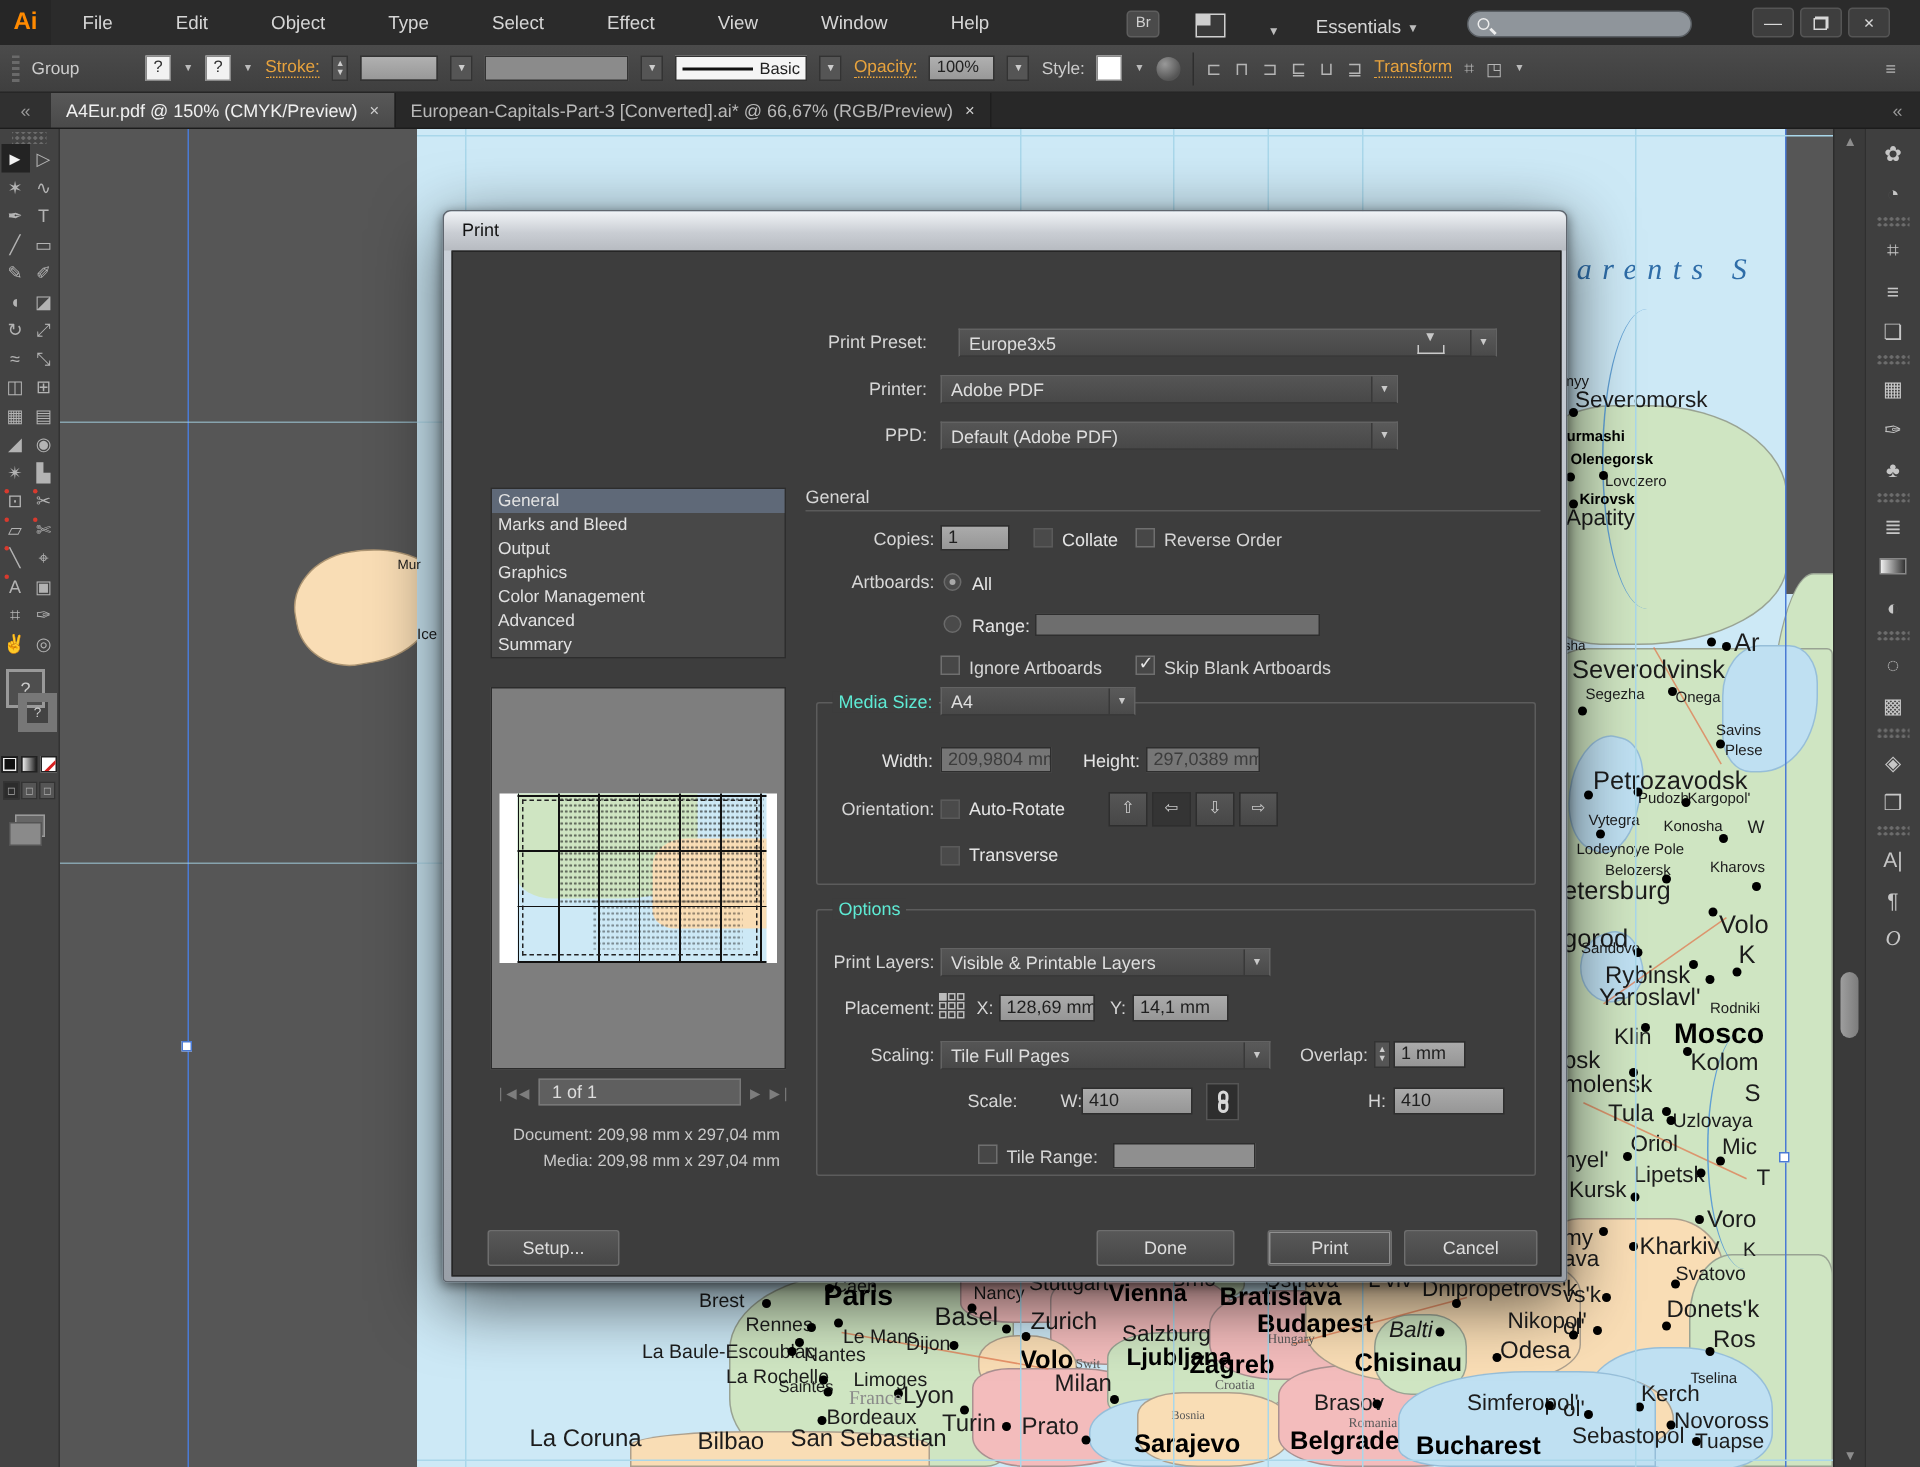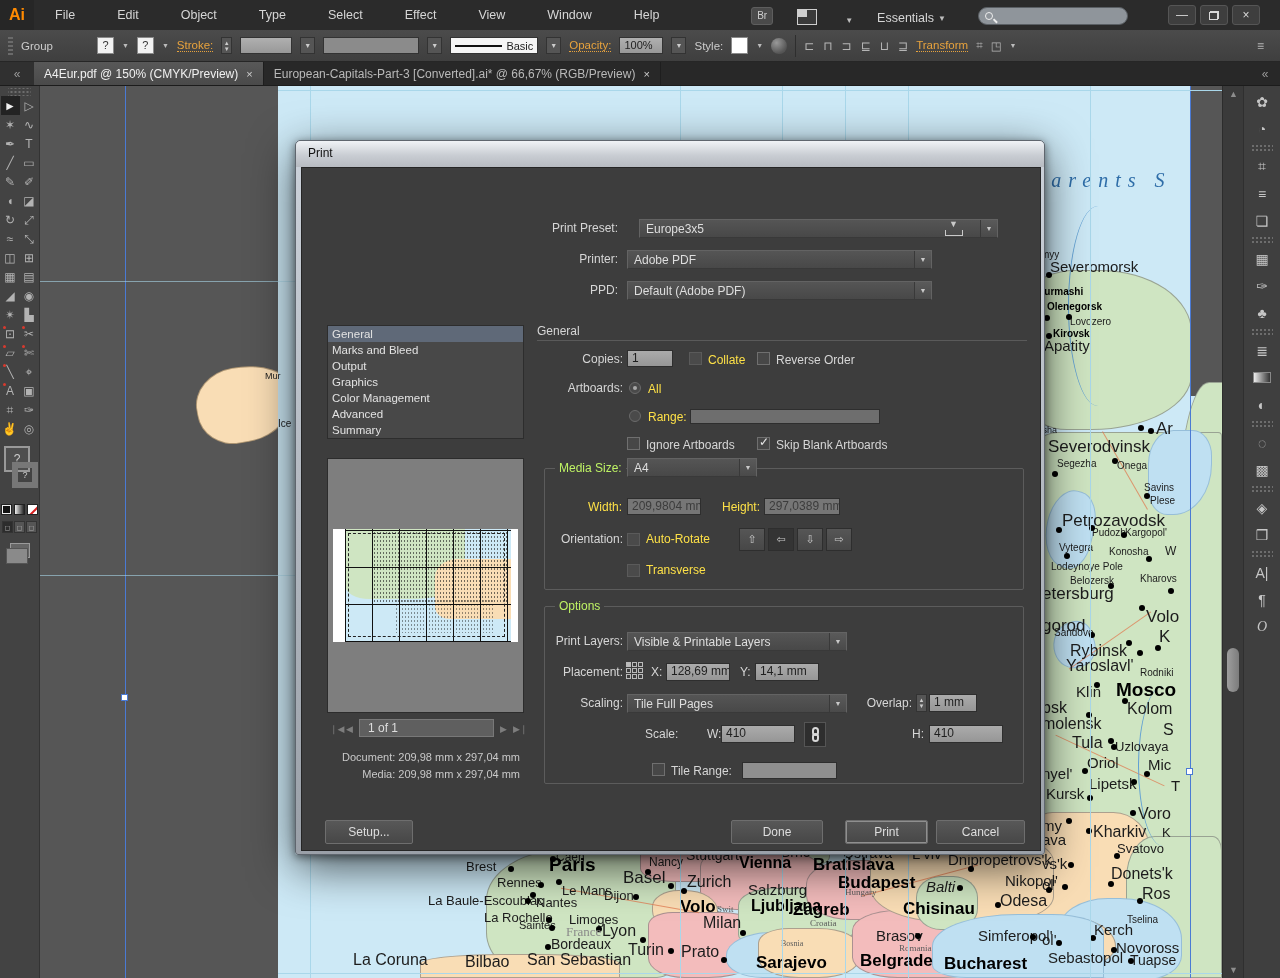--- a/index.html
+++ b/index.html
@@ -123,37 +123,37 @@
   
   .dialog{position:absolute;left:295px;top:140px;width:750px;height:715px;z-index:10;
     background:linear-gradient(#ccd2da,#9aa0a8);border:1px solid #5f666e;border-radius:5px 5px 3px 3px;
     box-shadow:0 12px 45px rgba(0,0,0,.65), 0 2px 8px rgba(0,0,0,.5);}
   .dlg-title{height:26px;line-height:25px;padding-left:12px;font-size:12px;color:#111;
     background:linear-gradient(#f0f3f6,#c9cdd3 55%,#b7bbc1);border-radius:5px 5px 0 0;}
   .dlg-body{position:absolute;left:5px;top:26px;width:740px;height:684px;background:#3d3d3d;
     border:1px solid #252525;color:#d6d6d6;font-size:12px;}
   .abs{position:absolute;}
   .rlabel{text-align:right;white-space:nowrap;}
-  .dim{color:#fde047;}
+  .dim{color:#e5e5e5;}
   .dd{position:absolute;height:19px;background:linear-gradient(#555,#484848);border:1px solid #636363;
     border-bottom-color:#393939;display:flex;align-items:center;}
   .dd-val{flex:1;padding-left:6px;color:#dedede;font-size:12px;white-space:nowrap;overflow:hidden;}
   .dd-arr{width:17px;align-self:stretch;border-left:1px solid #393939;color:#c9c9c9;font-size:7px;
     display:flex;align-items:center;justify-content:center;background:linear-gradient(#5a5a5a,#4a4a4a);}
   .fld{position:absolute;height:17px;background:linear-gradient(#ababab,#969696);border:1px solid #2e2e2e;
     color:#1f1f1f;padding:0 4px;font-size:12px;line-height:15px;white-space:nowrap;overflow:hidden;}
   .fld.disabled{background:#767676;color:#3c3c3c;}
   .fld.empty-dis{background:#6e6e6e;}
   .cbx{position:absolute;width:13px;height:13px;background:#474747;border:1px solid #6f6f6f;}
   .cbx.checked::after{content:"✓";position:absolute;left:1px;top:-3px;color:#e8e8e8;font-size:12px;}
   .cbx.disabled{border-color:#5a5a5a;background:#4a4a4a;}
   .rad{position:absolute;width:12px;height:12px;border-radius:50%;background:#4a4a4a;border:1px solid #6a6a6a;}
   .rad.on::after{content:"";position:absolute;left:3px;top:3px;width:4px;height:4px;border-radius:50%;background:#a8a8a8;}
   .fset{position:absolute;border:1px solid #5c5c5c;border-radius:2px;}
-  .legend{position:absolute;top:-8px;background:#3d3d3d;padding:0 4px;color:#bef264;}
+  .legend{position:absolute;top:-8px;background:#3d3d3d;padding:0 4px;color:#5eead4;}
   .hr{position:absolute;height:1px;background:#5a5a5a;}
   .seclist{position:absolute;left:25px;top:157px;width:197px;height:114px;background:#484848;
     border:1px solid #2d2d2d;font-size:11.5px;color:#e2e2e2;}
   .sec-item{height:16px;line-height:16px;padding-left:4px;}
   .sec-item.selected{background:#5f6978;}
   .pvpanel{position:absolute;left:25px;top:290px;width:197px;height:255px;background:#7e7e7e;border:1px solid #2c2c2c;}
   .pvpage{position:absolute;left:5px;top:70px;width:185px;height:113px;background:#fff;}
   .pvmap{position:absolute;left:12px;top:0;width:166px;height:113px;background:#cde9f6;}
   .pvblob1{position:absolute;left:0;top:0;width:120px;height:70px;background:#cfe5c2;border-radius:0 0 40% 20%;}
   .pvblob2{position:absolute;left:90px;top:30px;width:76px;height:60px;background:#f9ddb5;border-radius:30% 0 0 20%;}

